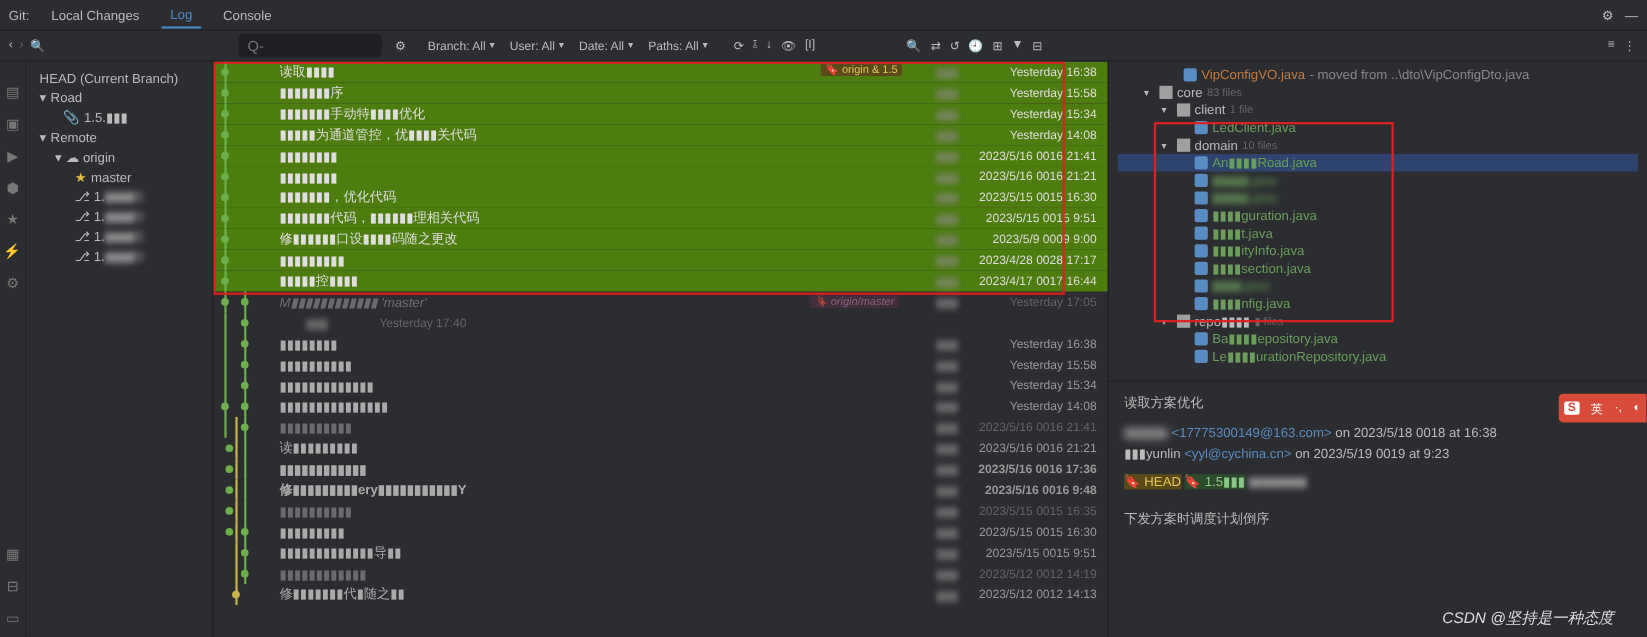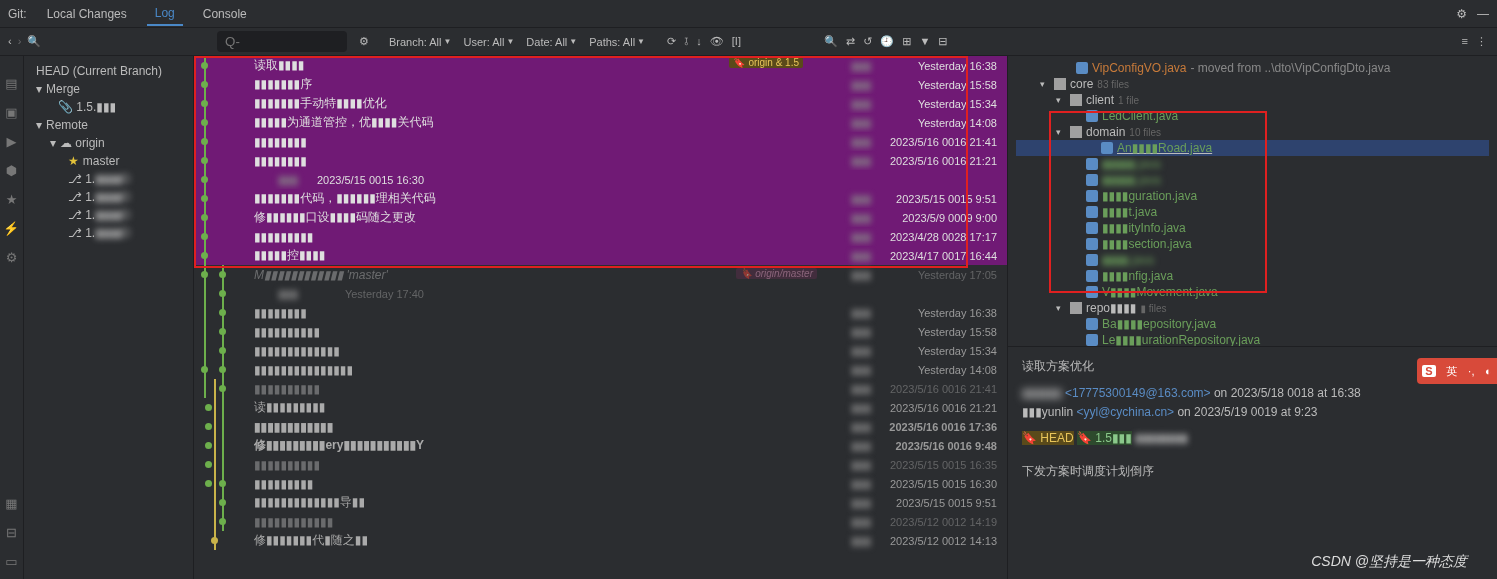--- a/index.html
+++ b/index.html
@@ -17,21 +17,21 @@
   .leftcol { width: 24px; background: #2b2d30; border-right: 1px solid #1e1f22; display: flex; flex-direction: column; align-items: center; gap: 14px; padding-top: 20px; }
   .leftcol span { font-size: 13px; color: #777; }
   .branches { width: 170px; background: #2b2d30; border-right: 1px solid #1e1f22; padding: 6px 4px; font-size: 12px; }
   .branches .node { padding: 2px 4px 2px 18px; white-space: nowrap; }
   .branches .node.head { padding-left: 8px; }
   .branches .tw { display: inline-block; width: 10px; }
   .branches .star { color: #e3c23a; margin-right: 4px; }
   .commits { flex: 1; position: relative; overflow: hidden; }
   .commits-inner { position: relative; }
   .commit-row { display: flex; align-items: center; height: 19px; padding-left: 60px; position: relative; font-size: 12px; }
-  .commit-row.sel { background: #701a75; }
+  .commit-row.sel { background: #4d7c0f; }
   .commit-row .msg { flex: 1; white-space: nowrap; overflow: hidden; color: #aaa; }
   .commit-row.sel .msg { color: #dfdfdf; }
   .commit-row .author { width: 50px; text-align: right; color: #888; filter: blur(3px); padding-right: 6px; }
   .commit-row .date { width: 130px; text-align: right; color: #999; font-size: 11px; padding-right: 10px; }
   .commit-row.sel .date { color: #dfdfdf; }
   .commit-row .dot { position: absolute; width: 7px; height: 7px; border-radius: 50%; background: #6daf4c; top: 6px; }
   .commit-row .dot.y { background: #c9b34a; }
   .commit-row .track { position: absolute; width: 2px; background: #6daf4c; top: 0; bottom: 0; }
   .commit-row .track.y { background: #c9b34a; }
   .commit-row .tag { display: inline-flex; align-items: center; gap: 2px; font-size: 10px; padding: 0 4px; border-radius: 2px; margin-right: 6px; }
@@ -118,40 +118,40 @@
     <span>★</span>
     <span>⚡</span>
     <span>⚙</span>
     <span style="margin-top:auto">▦</span>
     <span>⊟</span>
     <span style="margin-bottom:10px">▭</span>
   </div>
 
   <div class="branches">
     <div class="node head">HEAD (Current Branch)</div>
-    <div class="node" style="padding-left:8px"><span class="tw">▾</span><span>Merge</span></div>
+    <div class="node" style="padding-left:8px"><span class="tw">▾</span><span>Road</span></div>
     <div class="node" style="padding-left:30px">📎 <span>1.5.</span><span class="blur">▮▮▮</span></div>
     <div class="node" style="padding-left:8px"><span class="tw">▾</span><span>Remote</span></div>
     <div class="node" style="padding-left:22px"><span class="tw">▾</span>☁ <span>origin</span></div>
     <div class="node" style="padding-left:40px"><span class="star">★</span><span>master</span></div>
     <div id="rbranches">
         <div class="node" style="padding-left: 40px;">⎇ 1.<span style="filter:blur(3px)">▮▮▮▮D</span></div>
         <div class="node" style="padding-left: 40px;">⎇ 1.<span style="filter:blur(3px)">▮▮▮▮D</span></div>
         <div class="node" style="padding-left: 40px;">⎇ 1.<span style="filter:blur(3px)">▮▮▮▮D</span></div>
         <div class="node" style="padding-left: 40px;">⎇ 1.<span style="filter:blur(3px)">▮▮▮▮D</span></div>
       </div>
   </div>
 
   <div class="commits">
     <div class="redbox1"></div>
     <div class="commits-inner" id="clist">
         <div class="commit-row sel">
           <div class="track" style="left: 10px;"></div>
           <div class="dot" style="left: 7px;"></div>
-          <div class="msg"><span>读取▮▮▮▮</span><span class="tag yellow" style="float:right;margin-right:24px">🔖 origin &amp; 1.5</span></div>
+          <div class="msg"><span>读取▮▮▮▮</span><span class="tag yellow" style="float:right;margin-right:7px">🔖 origin &amp; 1.5</span></div>
           <div class="author">▮▮▮</div>
           <div class="date">Yesterday 16:38</div>
         </div>
         <div class="commit-row sel">
           <div class="track" style="left: 10px;"></div>
           <div class="dot" style="left: 7px;"></div>
           <div class="msg"><span>▮▮▮▮▮▮▮序</span></div>
           <div class="author">▮▮▮</div>
           <div class="date">Yesterday 15:58</div>
         </div>
@@ -179,20 +179,21 @@
         <div class="commit-row sel">
           <div class="track" style="left: 10px;"></div>
           <div class="dot" style="left: 7px;"></div>
           <div class="msg"><span>▮▮▮▮▮▮▮▮</span></div>
           <div class="author">▮▮▮</div>
           <div class="date">2023/5/16 0016 21:21</div>
         </div>
         <div class="commit-row sel">
           <div class="track" style="left: 10px;"></div>
           <div class="dot" style="left: 7px;"></div>
+          <div class="msg"><span>▮▮▮▮▮▮▮，优化代码</span></div>
           <div class="author">▮▮▮</div>
           <div class="date">2023/5/15 0015 16:30</div>
         </div>
         <div class="commit-row sel">
           <div class="track" style="left: 10px;"></div>
           <div class="dot" style="left: 7px;"></div>
           <div class="msg"><span>▮▮▮▮▮▮▮代码，▮▮▮▮▮▮理相关代码</span></div>
           <div class="author">▮▮▮</div>
           <div class="date">2023/5/15 0015 9:51</div>
         </div>
@@ -366,21 +367,21 @@
             <span style="width:10px"></span>
             <span class="fico java"></span>
             <span style="color:#6a9e5a">LedClient.java</span>
           </div>
           <div class="fnode" style="padding-left: 40px;">
             <span style="font-size:9px;width:10px">▾</span>
             <span class="fico folder"></span>
             <span>domain</span>
             <span class="cnt"> 10 files</span>
           </div>
-          <div class="fnode sel" style="padding-left: 71px; text-decoration: underline;">
+          <div class="fnode sel" style="padding-left: 56px;">
             <span style="width:10px"></span>
             <span class="fico java"></span>
             <span style="color:#6a9e5a">An▮▮▮▮Road.java</span>
           </div>
           <div class="fnode" style="padding-left: 56px;">
             <span style="width:10px"></span>
             <span class="fico java"></span>
             <span class="blur" style="color:#6a9e5a">▮▮▮▮▮.java</span>
           </div>
           <div class="fnode" style="padding-left: 56px;">
@@ -410,25 +411,20 @@
           </div>
           <div class="fnode" style="padding-left: 56px;">
             <span style="width:10px"></span>
             <span class="fico java"></span>
             <span class="blur" style="color:#6a9e5a">▮▮▮▮.java</span>
           </div>
           <div class="fnode" style="padding-left: 56px;">
             <span style="width:10px"></span>
             <span class="fico java"></span>
             <span style="color:#6a9e5a">▮▮▮▮nfig.java</span>
-          </div>
-          <div class="fnode" style="padding-left: 56px;">
-            <span style="width:10px"></span>
-            <span class="fico java"></span>
-            <span style="color:#6a9e5a">V▮▮▮▮Movement.java</span>
           </div>
           <div class="fnode" style="padding-left: 40px;">
             <span style="font-size:9px;width:10px">▾</span>
             <span class="fico folder"></span>
             <span>repo▮▮▮▮</span>
             <span class="cnt"> ▮ files</span>
           </div>
           <div class="fnode" style="padding-left: 56px;">
             <span style="width:10px"></span>
             <span class="fico java"></span>

